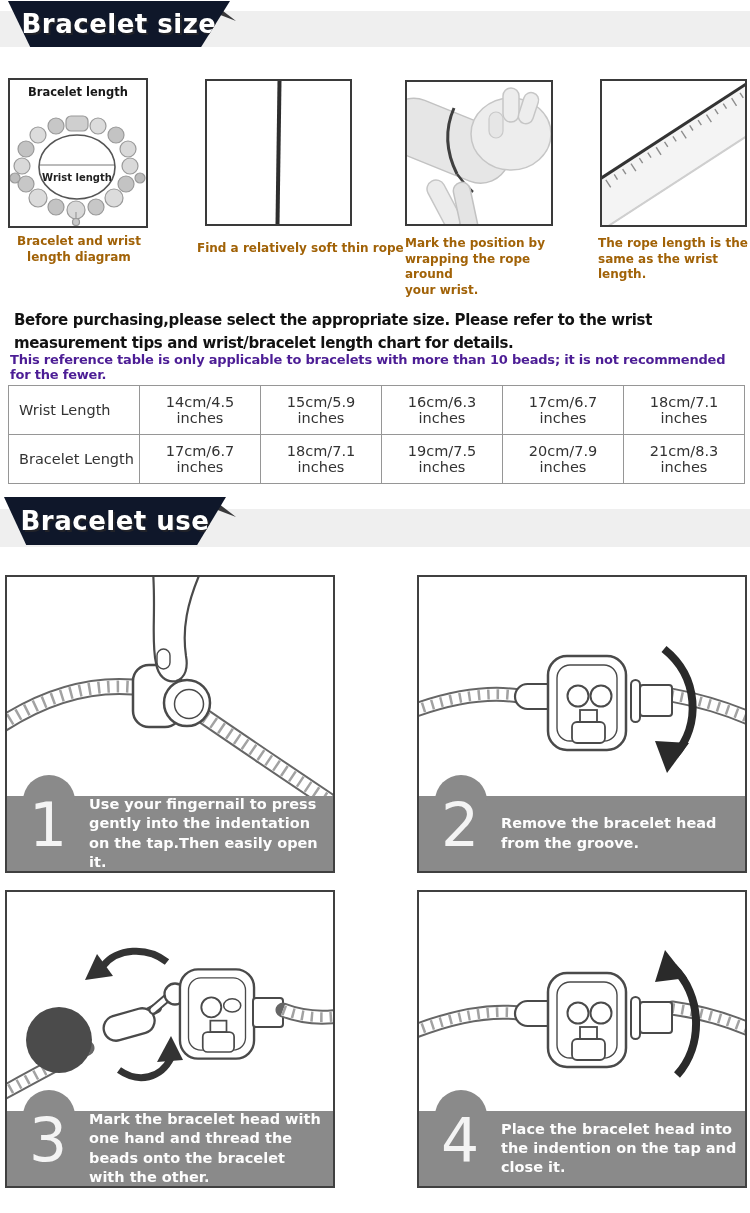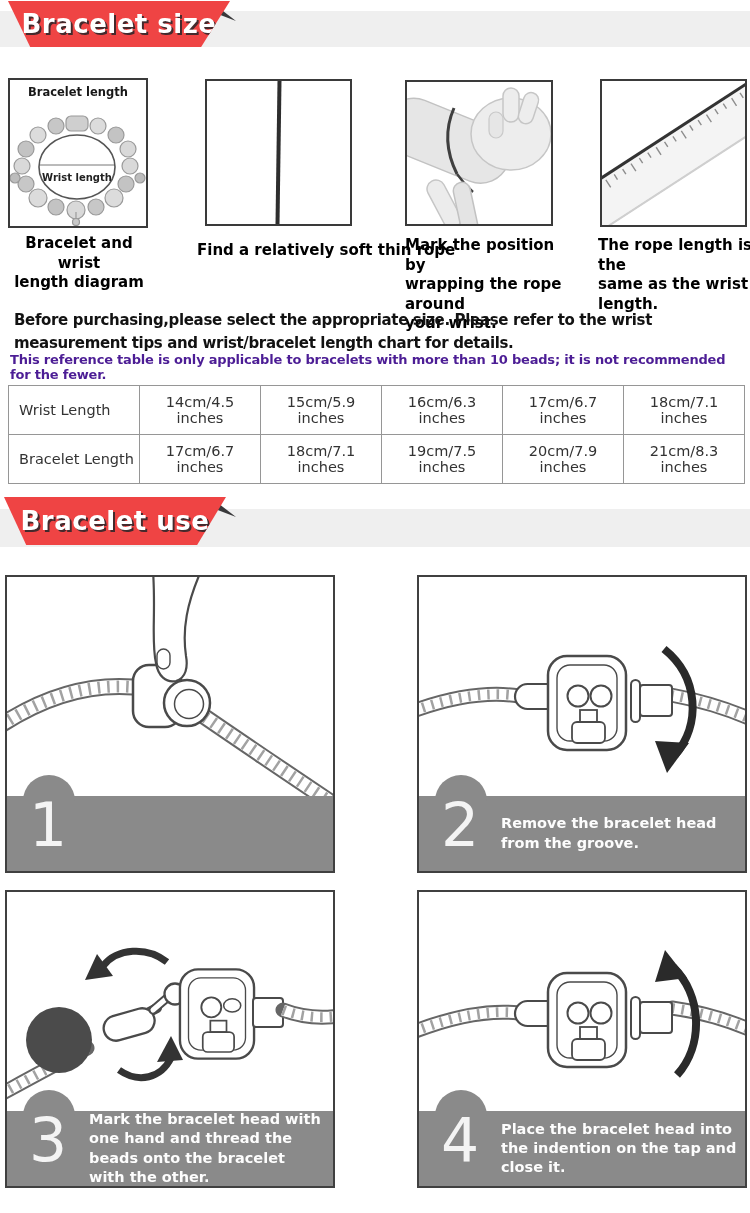--- a/index.html
+++ b/index.html
@@ -3,28 +3,28 @@
 <meta charset="utf-8">
 <style>
   html,body{margin:0;padding:0;background:#fff;}
   .page{position:relative;width:750px;height:1213px;background:#fff;overflow:hidden;
         font-family:"DejaVu Sans","Liberation Sans",sans-serif;color:#1c1c1c;}
 
   
   .ribbon-row{position:absolute;left:0;width:750px;height:56px;}
   .ribbon-strip{position:absolute;left:0;right:0;background:#efefef;}
   .ribbon-fold{position:absolute;background:#39393b;clip-path:polygon(0 0,100% 95%,0 48%);}
-  .ribbon{position:absolute;background:#ef4444;clip-path:polygon(0 0,100% 0,87% 100%,10% 100%);
+  .ribbon{position:absolute;background:#0f172a;clip-path:polygon(0 0,100% 0,87% 100%,10% 100%);
           display:flex;align-items:center;justify-content:center;}
   .ribbon span{font-size:26px;font-weight:bold;color:#fff;letter-spacing:.5px;
                text-shadow:2px 2px 0 rgba(38,38,41,.85);}
 
   
   .size-box{position:absolute;background:#fff;border:2px solid #3a3a3a;box-sizing:border-box;}
-  .caption{position:absolute;font-size:15px;font-weight:bold;color:#000000;line-height:1.3;
+  .caption{position:absolute;font-size:12px;font-weight:bold;color:#a16207;line-height:1.3;
            white-space:pre-line;}
   .caption.center{text-align:center;}
 
   
   .intro{position:absolute;left:14px;top:293px;width:730px;font-size:15px;font-weight:bold;
          letter-spacing:-0.35px;line-height:1.55;color:#121212;margin-top:16px;}
   .warning{position:absolute;left:10px;top:352px;width:736px;font-size:13px;font-weight:bold;
            letter-spacing:-0.2px;color:#4c1d95;}
 
   
@@ -183,20 +183,21 @@
       <rect x="126" y="88" width="48" height="62" rx="16" fill="#fff" stroke="#4a4a4a" stroke-width="2.5"></rect>
       <circle cx="180" cy="126" r="23" fill="#fff" stroke="#4a4a4a" stroke-width="2.5"></circle>
       <circle cx="182" cy="127" r="14.5" fill="#fff" stroke="#4a4a4a" stroke-width="1.5"></circle>
 
       <path d="M146,-6 C149,35 144,66 149,86 C151,99 159,106 169,104 C179,101 181,90 179,79 C175,52 180,26 194,-6 Z" fill="#fff" stroke="#4a4a4a" stroke-width="2.2"></path>
       <rect x="150" y="72" width="13" height="20" rx="6.5" fill="#fff" stroke="#4a4a4a" stroke-width="1.4"></rect>
     </svg>
     <div class="step-bar">
       <div class="step-bump"></div>
       <div class="step-num">1</div>
+      <div class="step-text">Use your fingernail to press gently into the indentation on the tap.Then easily open it.</div>
     </div>
   </div>
 
   <div class="use-box" style="left:417px;top:575px;">
     <svg class="use-illu" viewBox="0 0 326 219">
 
       <path d="M-6,134 Q55,112 100,119" stroke="#666" stroke-width="15" fill="none" stroke-linecap="round"></path>
       <path d="M-6,134 Q55,112 100,119" stroke="#fff" stroke-width="11" fill="none"></path>
       <path d="M-6,134 Q55,112 100,119" stroke="#a2a2a2" stroke-width="10" fill="none" stroke-dasharray="2.5 7"></path>
       <path d="M252,118 Q295,126 332,142" stroke="#666" stroke-width="15" fill="none" stroke-linecap="round"></path>

